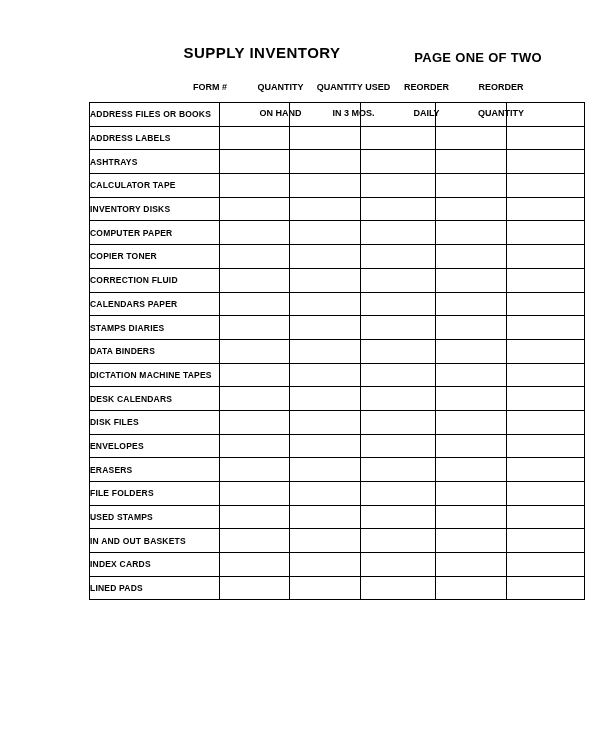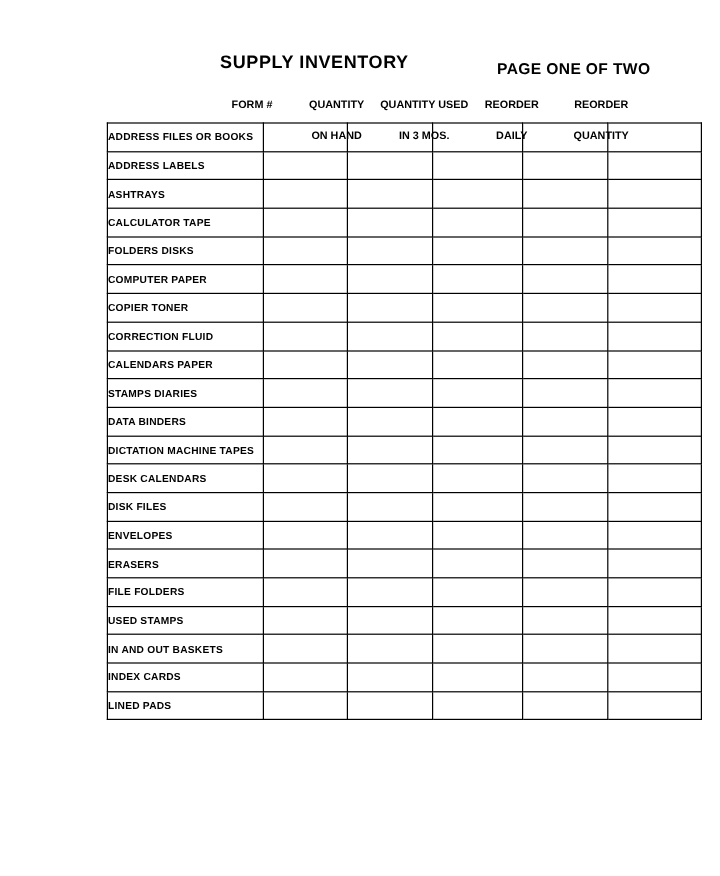--- a/index.html
+++ b/index.html
@@ -153,21 +153,21 @@
         </tr>
         <tr>
           <td class="item-cell">CALCULATOR TAPE</td>
           <td class="data-cell"></td>
           <td class="data-cell"></td>
           <td class="data-cell"></td>
           <td class="data-cell"></td>
           <td class="data-cell"></td>
         </tr>
         <tr>
-          <td class="item-cell">FOLDERS DISKS</td>
+          <td class="item-cell">INVENTORY DISKS</td>
           <td class="data-cell"></td>
           <td class="data-cell"></td>
           <td class="data-cell"></td>
           <td class="data-cell"></td>
           <td class="data-cell"></td>
         </tr>
         <tr>
           <td class="item-cell">COMPUTER PAPER</td>
           <td class="data-cell"></td>
           <td class="data-cell"></td>

